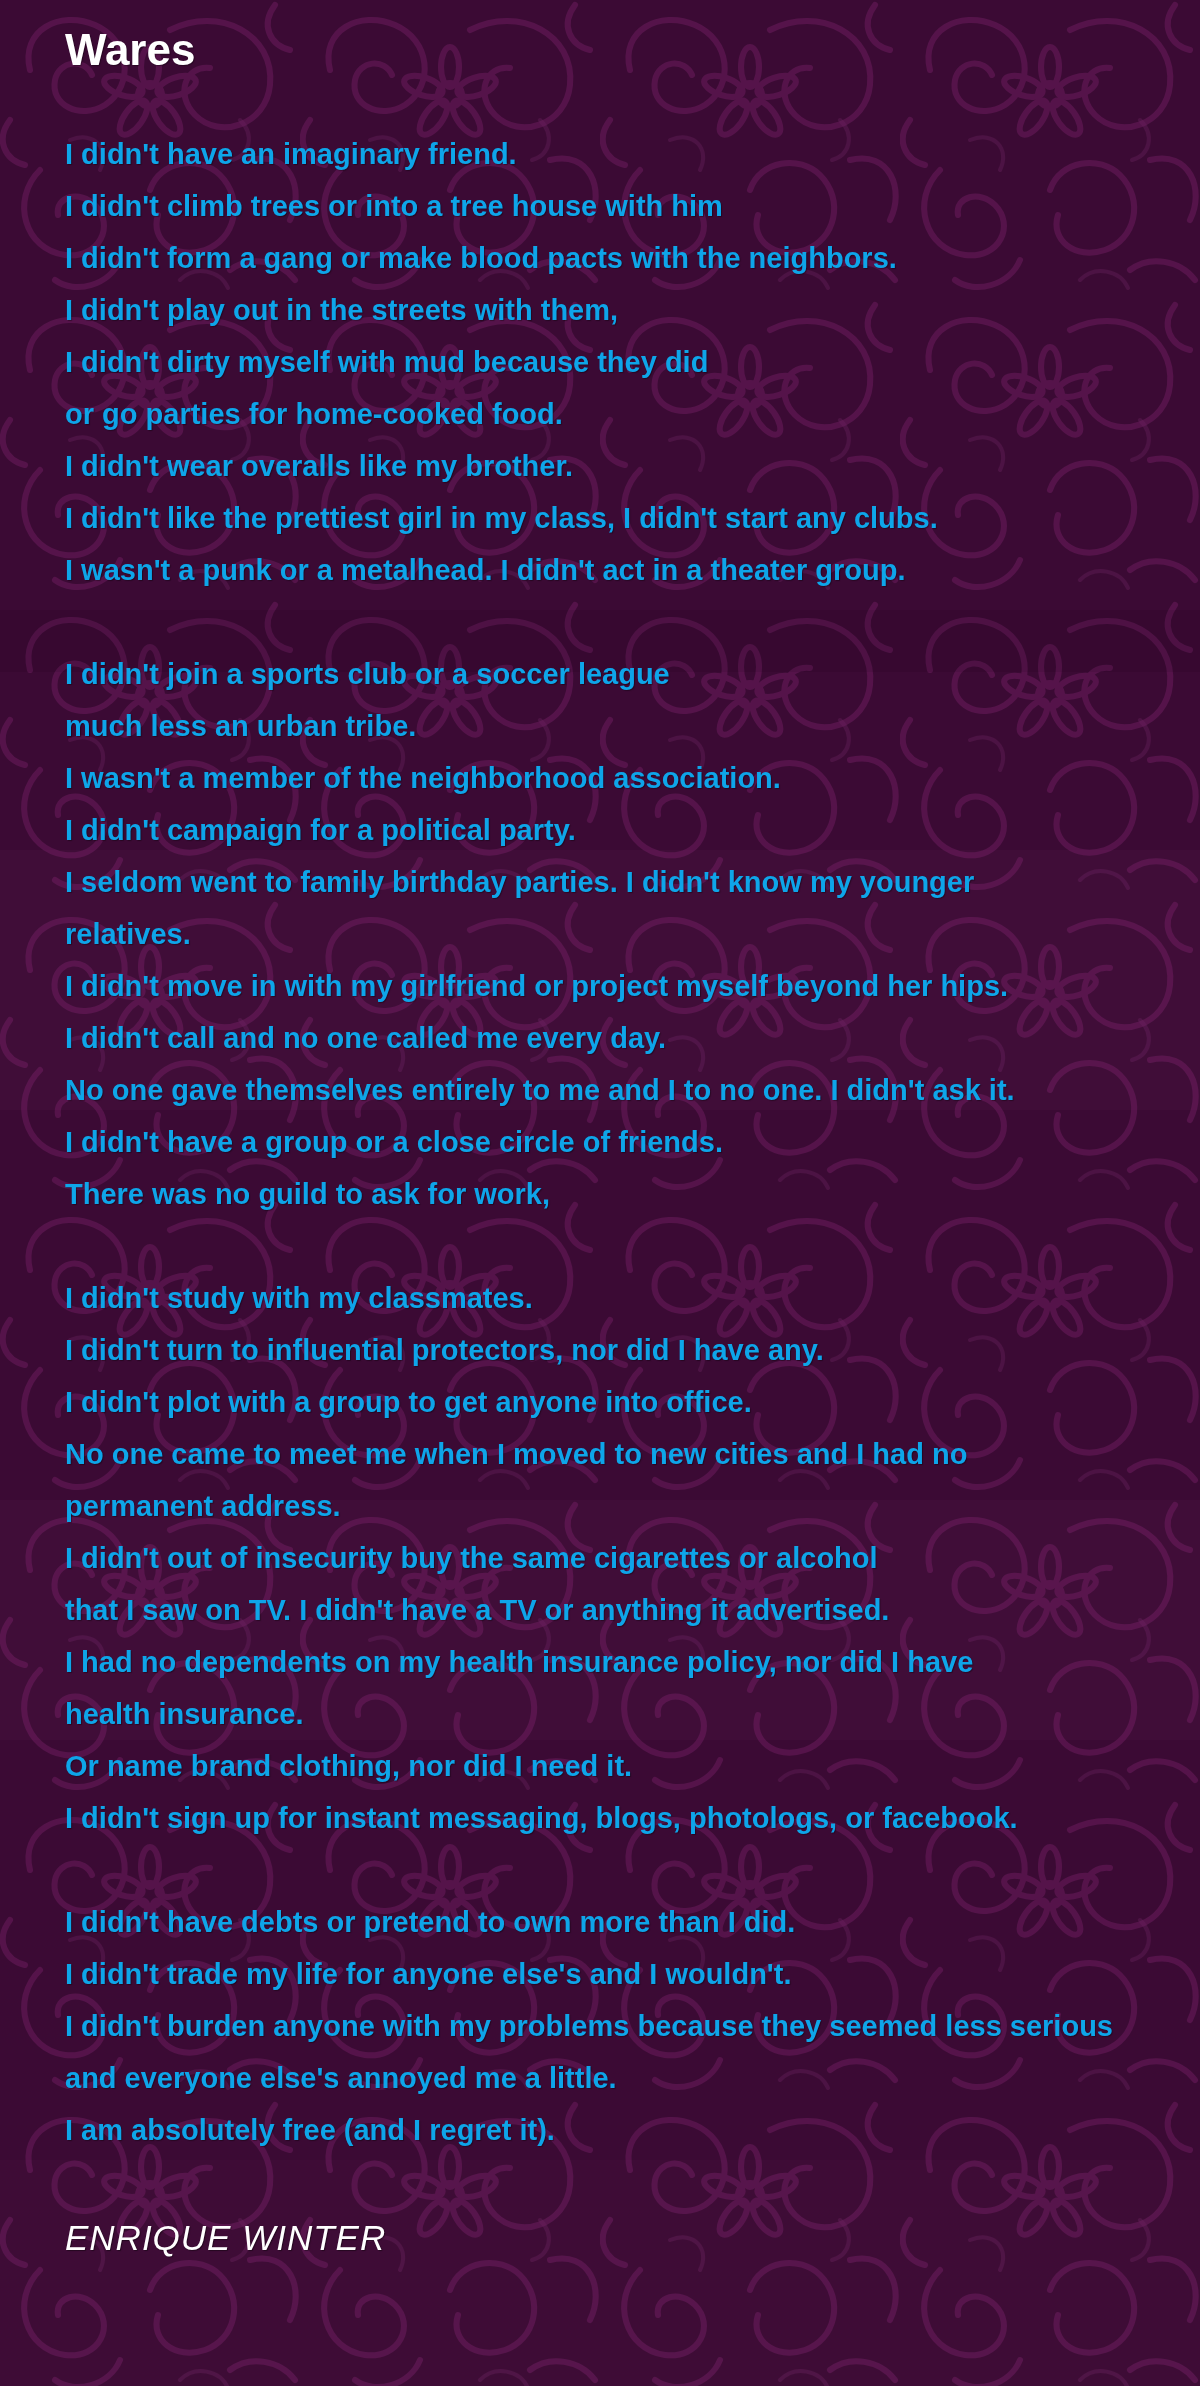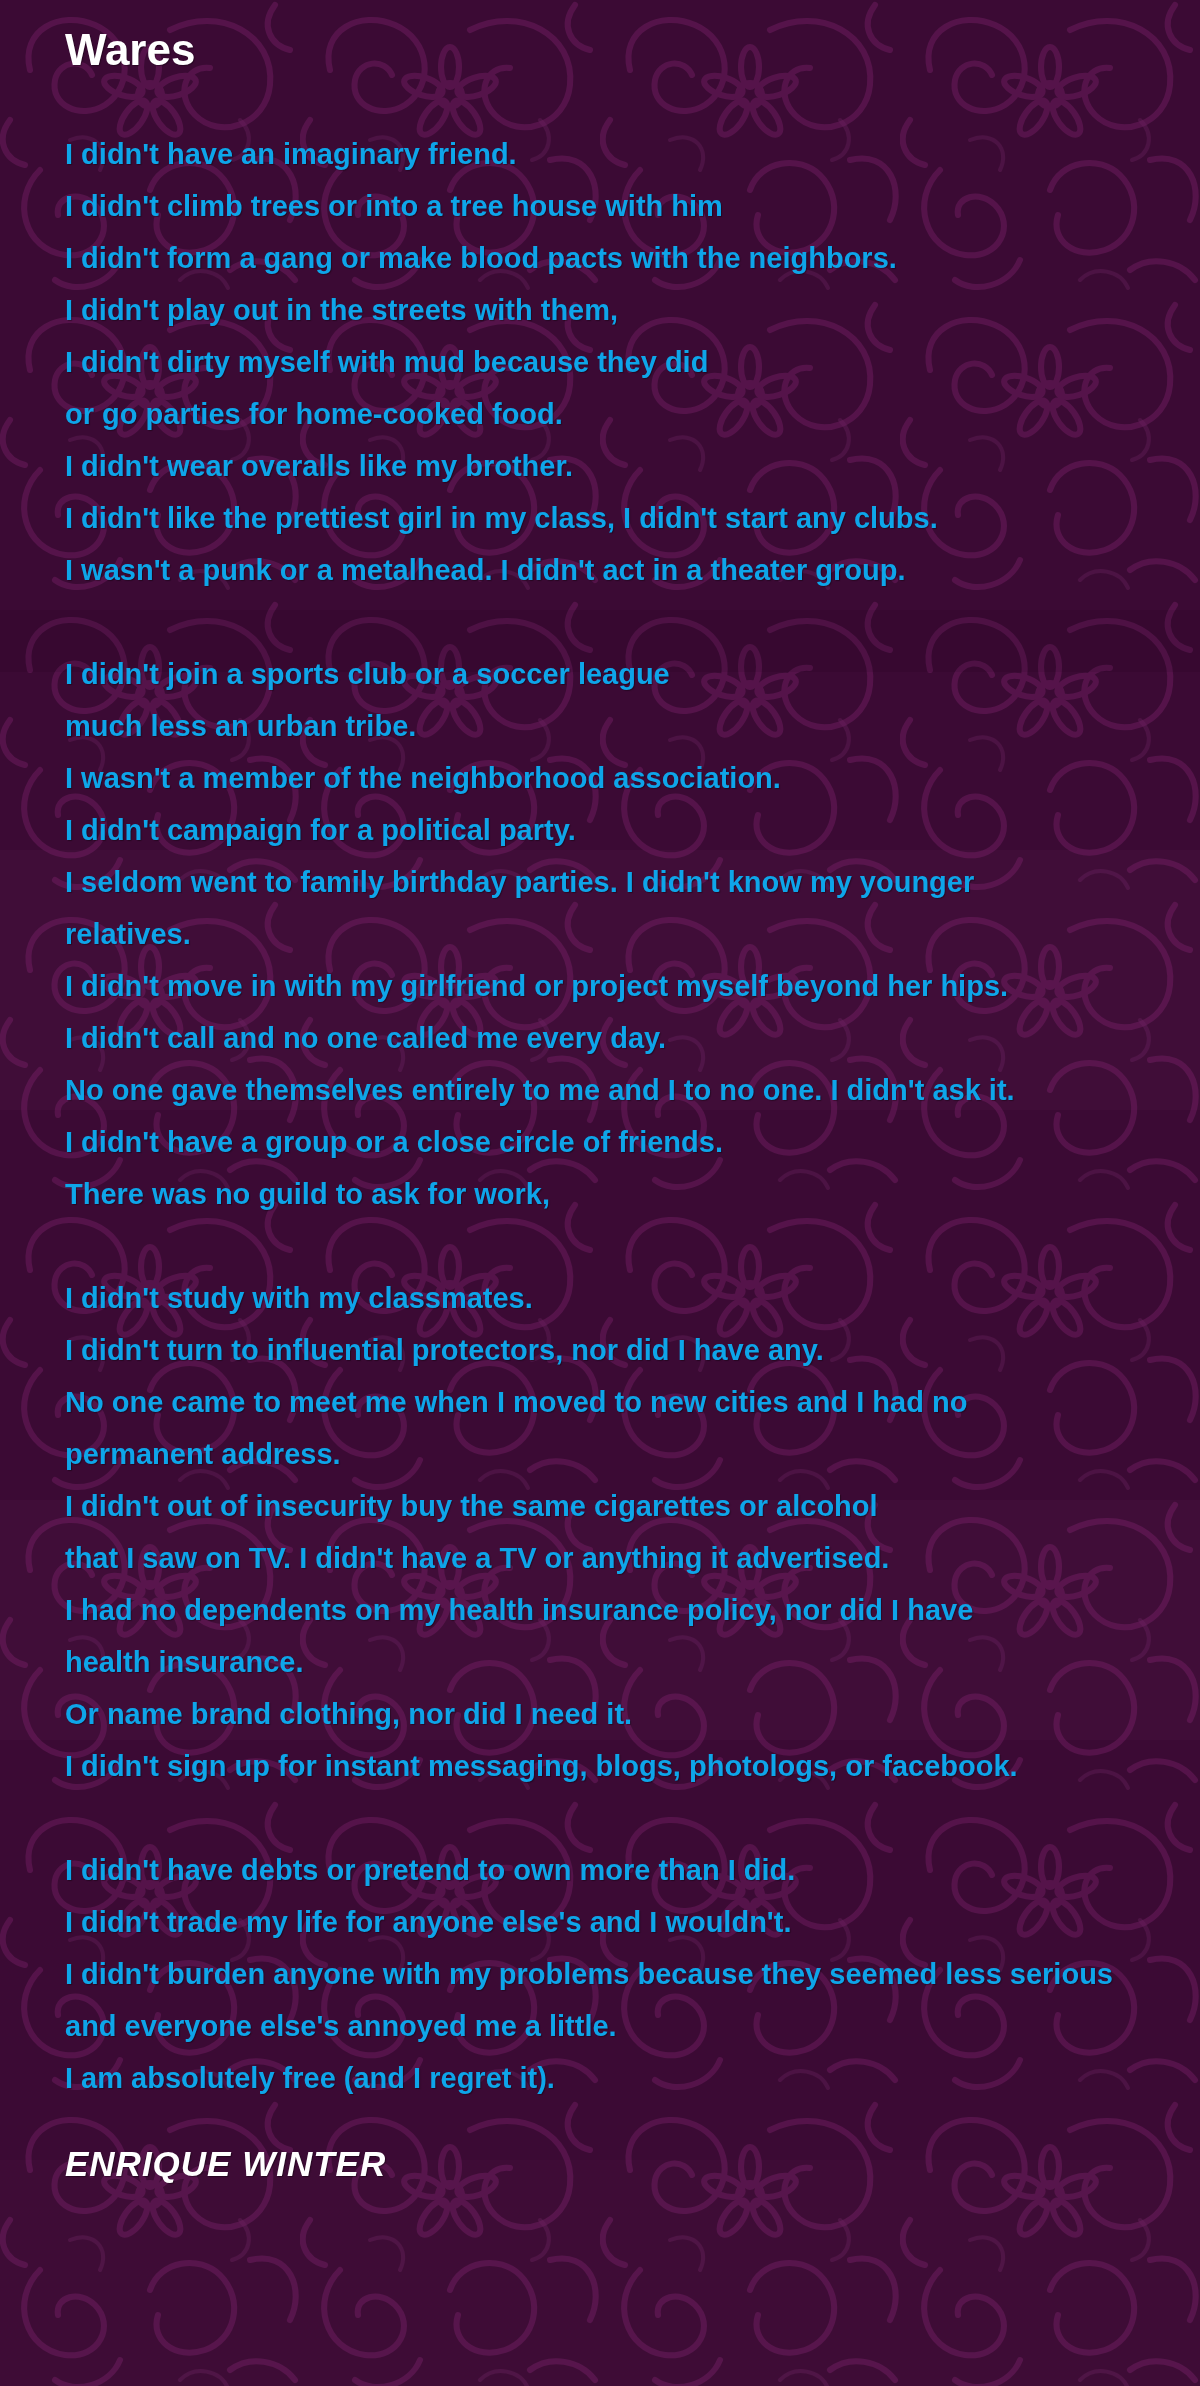--- a/index.html
+++ b/index.html
@@ -42,24 +42,24 @@
     color: #0ea5e9;
     text-shadow: 1px 1px 1px rgba(0,0,0,0.35);
   }
   .stanza + .stanza {
     margin-top: 52px;
   }
   .line {
     white-space: nowrap; 
   }
   .author {
-    margin-top: 40px;
+    margin-top: 62px;
     font-size: 35px;
     font-style: italic;
-    font-weight: bold;
+    font-weight: normal;
     letter-spacing: 1px;
     color: #ffffff;
     text-shadow: 1px 1px 1px rgba(0,0,0,0.4);
   }
 </style>
 </head>
 <body>
 
 <svg class="bg" width="1200" height="2386" viewBox="0 0 1200 2386" xmlns="http://www.w3.org/2000/svg" aria-hidden="true">
   <defs>
@@ -122,20 +122,21 @@
         <div class="line">relatives.</div>
         <div class="line">I didn't move in with my girlfriend or project myself beyond her hips.</div>
         <div class="line">I didn't call and no one called me every day.</div>
         <div class="line">No one gave themselves entirely to me and I to no one. I didn't ask it.</div>
         <div class="line">I didn't have a group or a close circle of friends.</div>
         <div class="line">There was no guild to ask for work,</div>
       </div>
       <div class="stanza">
         <div class="line">I didn't study with my classmates.</div>
         <div class="line">I didn't turn to influential protectors, nor did I have any.</div>
+        <div class="line">I didn't plot with a group to get anyone into office.</div>
         <div class="line">No one came to meet me when I moved to new cities and I had no</div>
         <div class="line">permanent address.</div>
         <div class="line">I didn't out of insecurity buy the same cigarettes or alcohol</div>
         <div class="line">that I saw on TV. I didn't have a TV or anything it advertised.</div>
         <div class="line">I had no dependents on my health insurance policy, nor did I have</div>
         <div class="line">health insurance.</div>
         <div class="line">Or name brand clothing, nor did I need it.</div>
         <div class="line">I didn't sign up for instant messaging, blogs, photologs, or facebook.</div>
       </div>
       <div class="stanza">

